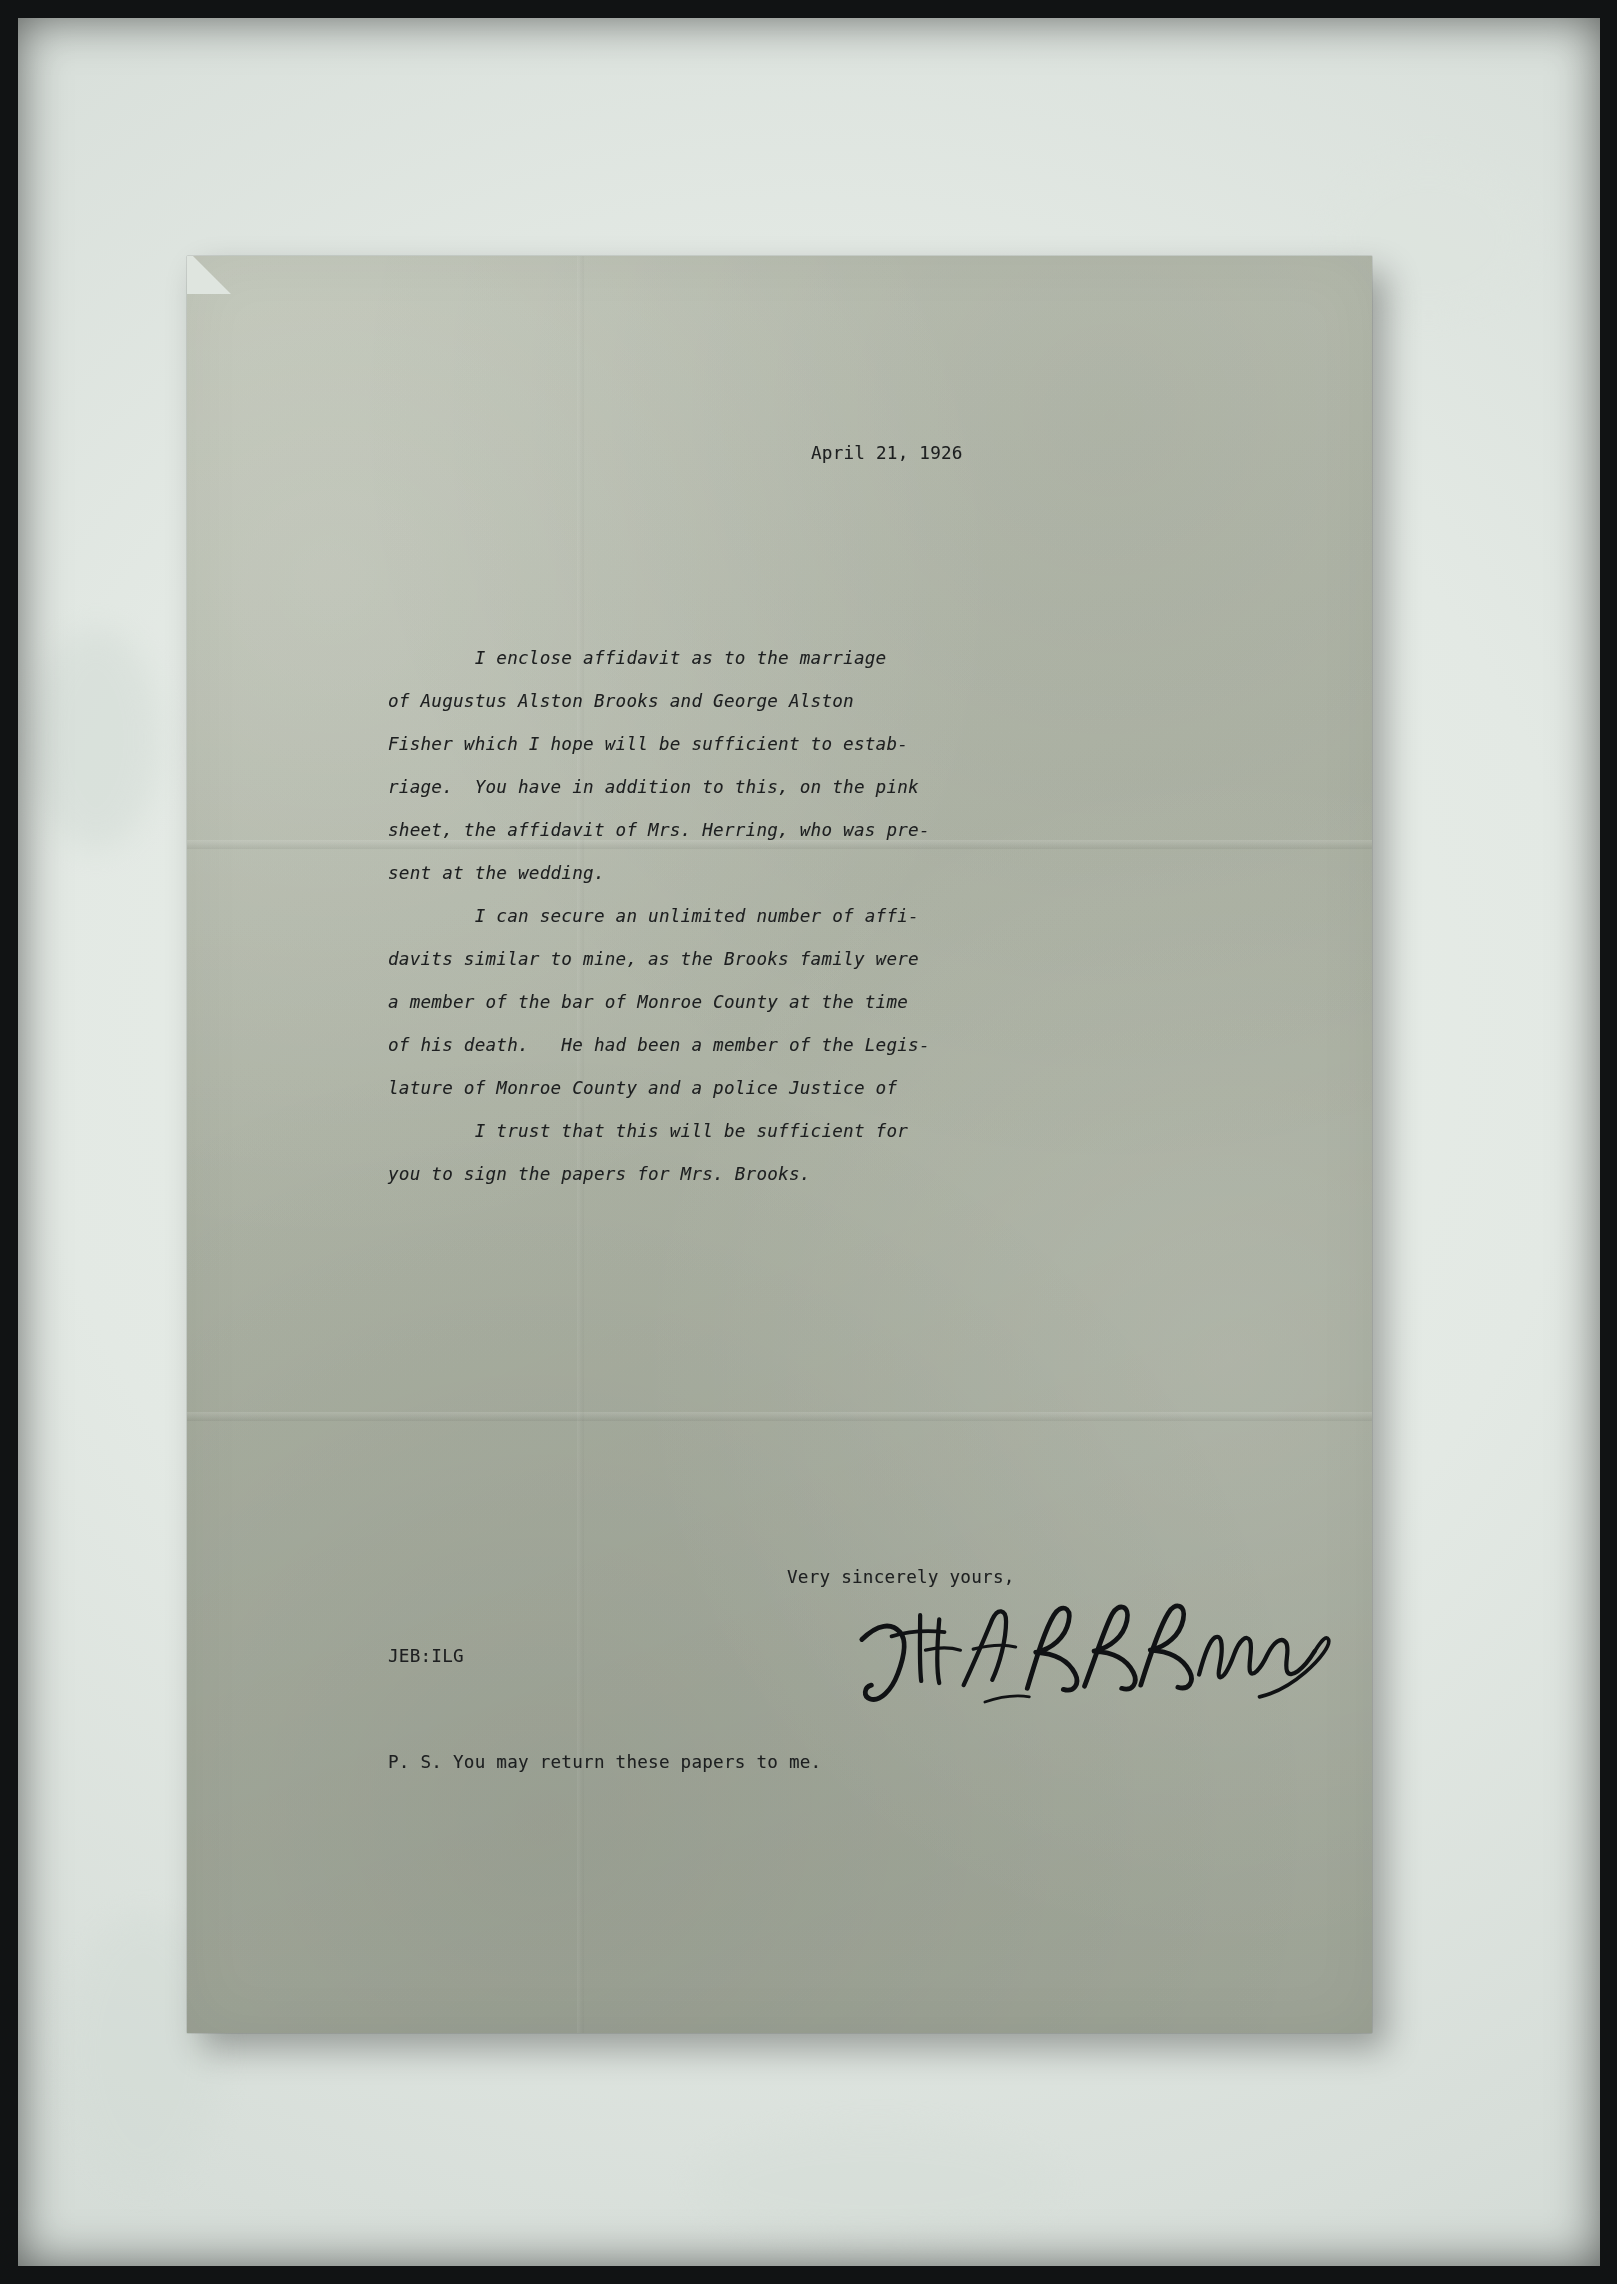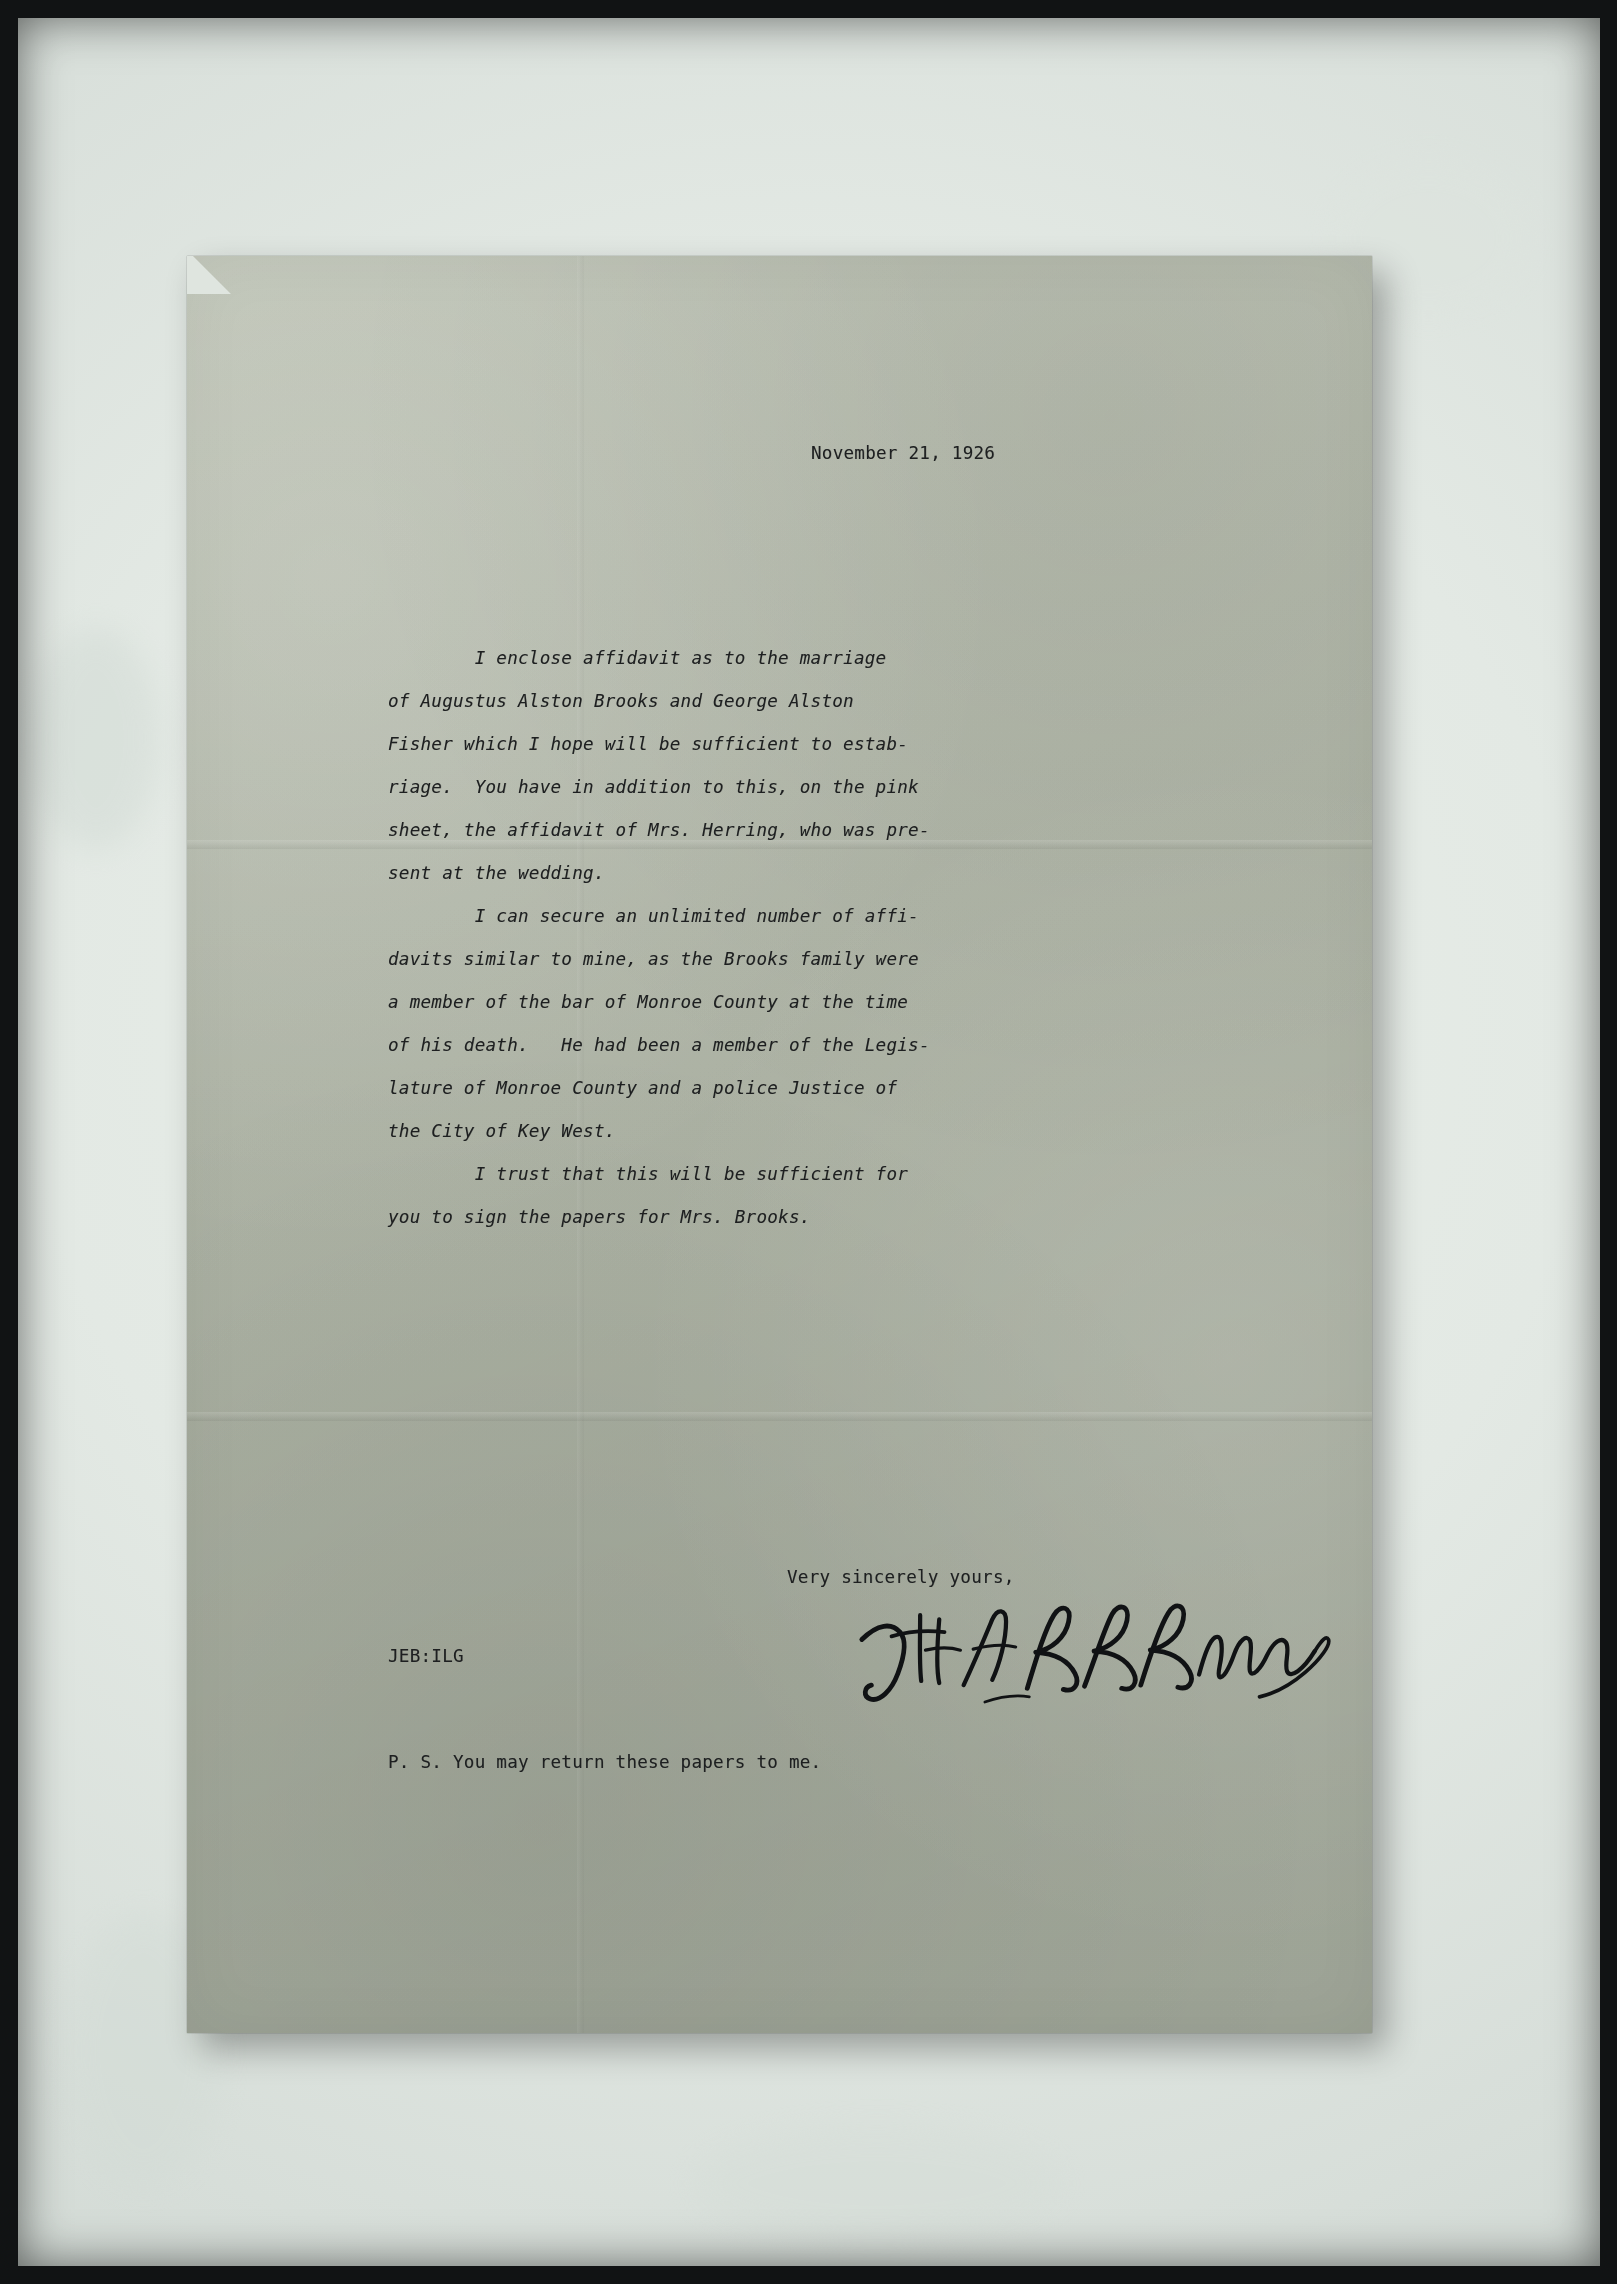--- a/index.html
+++ b/index.html
@@ -196,39 +196,38 @@
 <div class="sheet">
   <div class="sheet-grain"></div>
   <div class="crease c1"></div>
   <div class="crease c2"></div>
   <div class="crease-v"></div>
   <div class="corner-cut"></div>
 
   <div class="content">
 
 
-    <div class="typed date">November 21, 1926</div>
+    <div class="typed date">April 21, 1926</div>
 
 
     <div class="typed body-block">
       <div class="para">
         <span class="ln">        I enclose affidavit as to the marriage</span>
         <span class="ln">of Augustus Alston Brooks and George Alston</span>
         <span class="ln">Fisher which I hope will be sufficient to estab-</span>
         <span class="ln">riage.  You have in addition to this, on the pink</span>
         <span class="ln">sheet, the affidavit of Mrs. Herring, who was pre-</span>
         <span class="ln">sent at the wedding.</span>
       </div>
       <div class="para">
         <span class="ln">        I can secure an unlimited number of affi-</span>
         <span class="ln">davits similar to mine, as the Brooks family were</span>
         <span class="ln">a member of the bar of Monroe County at the time</span>
         <span class="ln">of his death.   He had been a member of the Legis-</span>
         <span class="ln">lature of Monroe County and a police Justice of</span>
-        <span class="ln">the City of Key West.</span>
       </div>
       <div class="para">
         <span class="ln">        I trust that this will be sufficient for</span>
         <span class="ln">you to sign the papers for Mrs. Brooks.</span>
       </div>
     </div>
 
     <div class="typed closing">Very sincerely yours,</div>
 
     <div class="signature">

